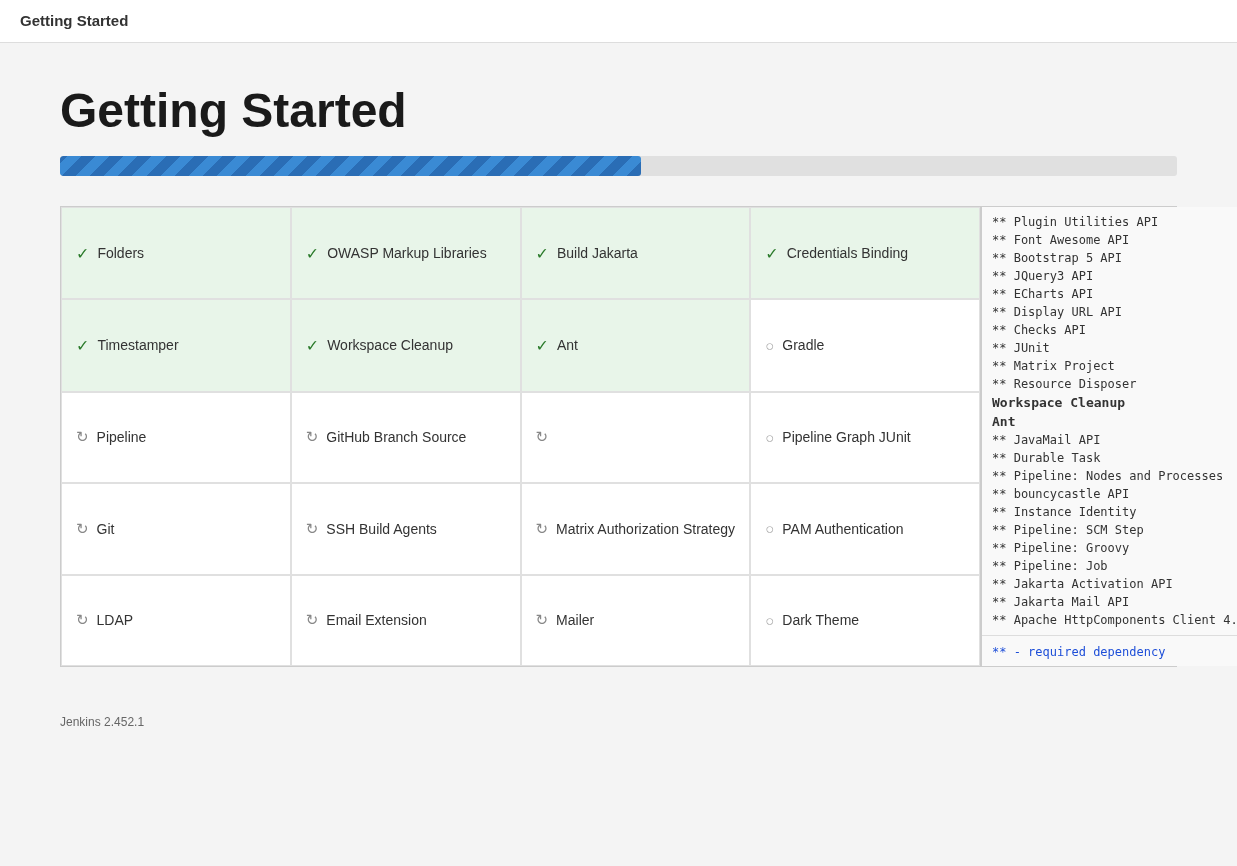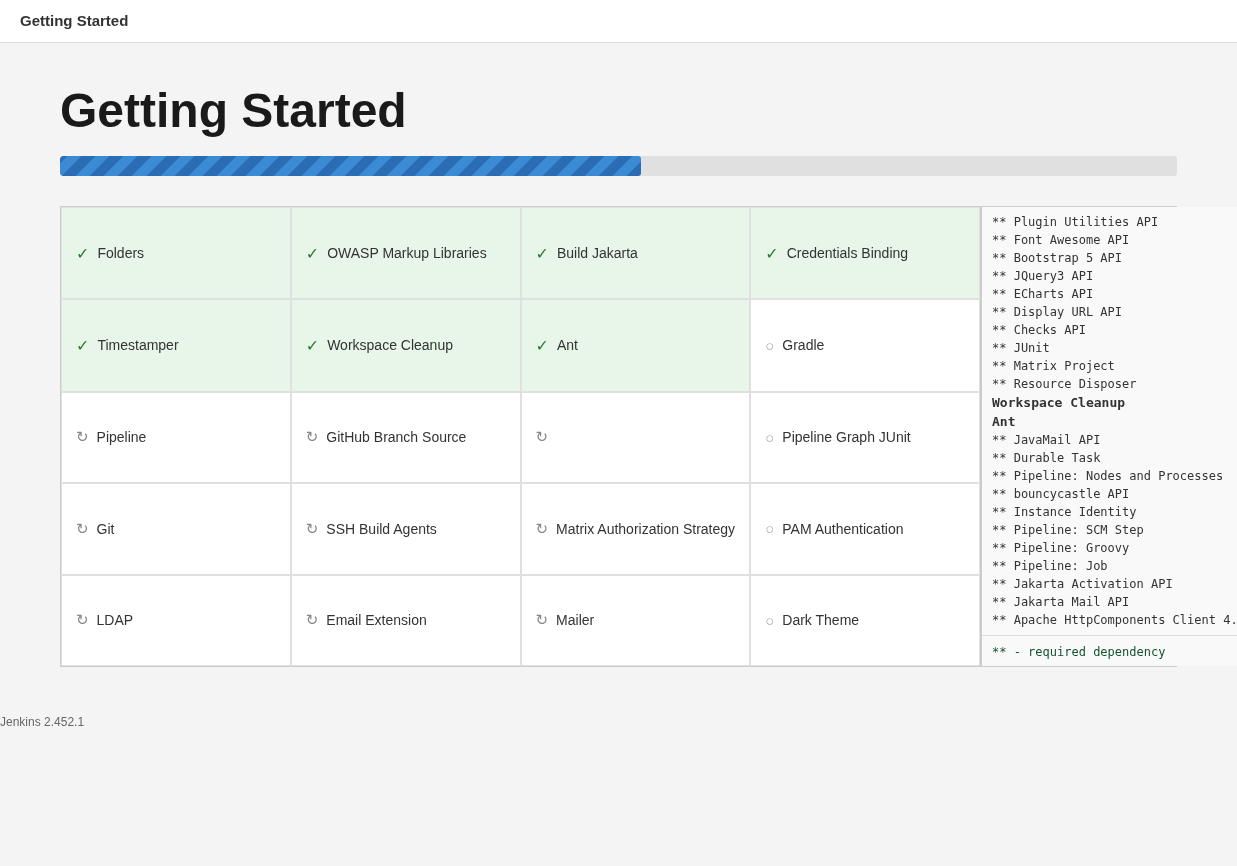--- a/index.html
+++ b/index.html
@@ -143,21 +143,21 @@
 
     
     .dep-footer {
       padding: 6px 10px;
       border-top: 1px solid #ddd;
       background: #f9f9f9;
     }
     .dep-footer-text {
       font-size: 12px;
       font-family: monospace;
-      color: #14532d;
+      color: #1d4ed8;
     }
 
     
     .status-bar {
       margin-top: 20px;
       padding: 8px 0;
       font-size: 12px;
       color: #666;
     }
 
@@ -292,15 +292,15 @@
           <div class="dep-item">** Apache HttpComponents Client 4.x API</div>
         </div>
       <div class="dep-footer">
         <span class="dep-footer-text">** - required dependency</span>
       </div>
     </div>
   </div>
 
 </div>
 
-<div class="status-bar" style="">
+<div class="status-bar" style="padding-left: 60px;">
   <span>Jenkins 2.452.1</span>
 </div>
 
 </body></html>

